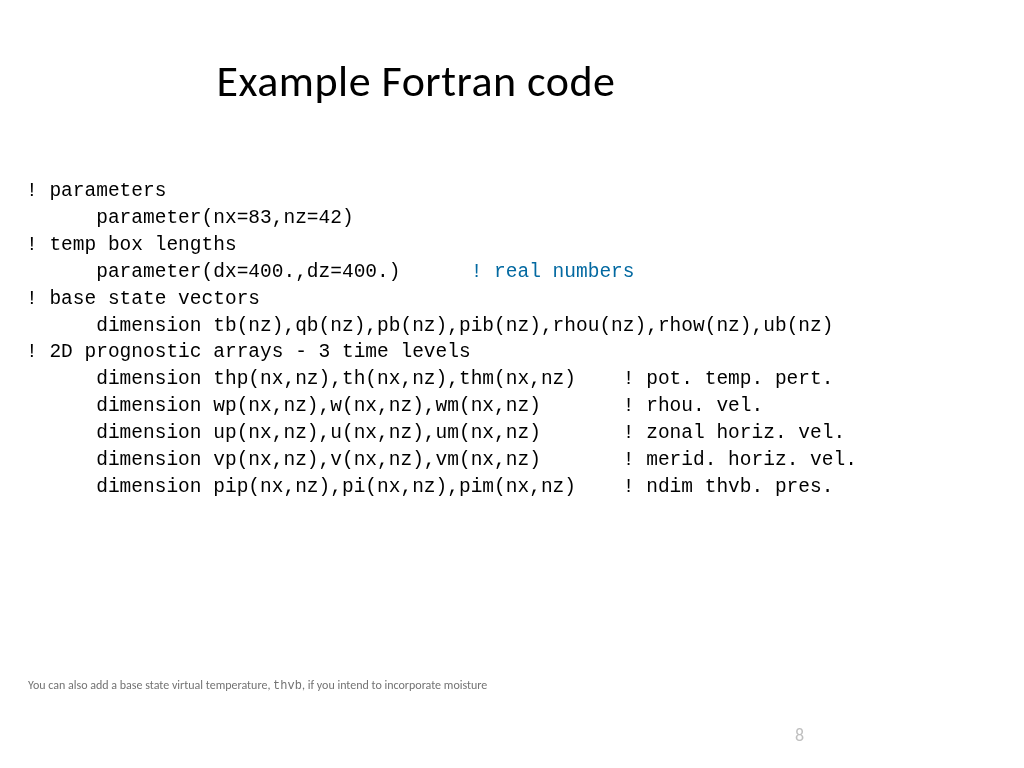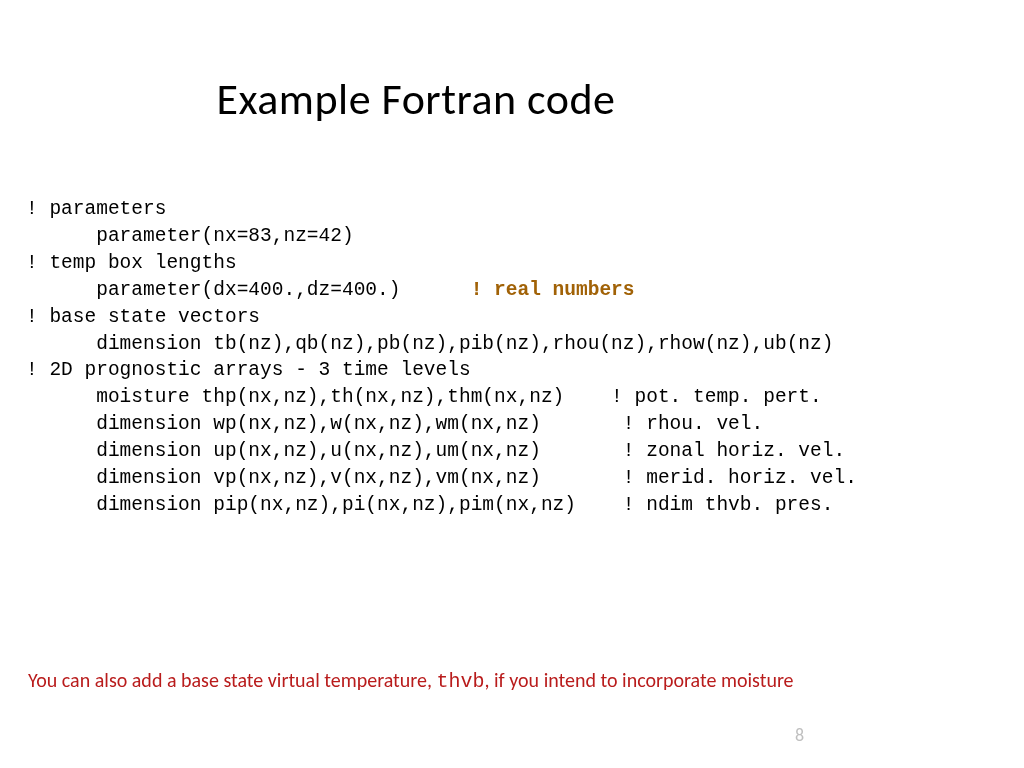--- a/index.html
+++ b/index.html
@@ -9,47 +9,47 @@
     background: #ffffff;
     font-family: Calibri, "Segoe UI", Arial, sans-serif;
     color: #000000;
     overflow: hidden;
     position: relative;
   }
   .slide {
     width: 832px;
     height: 768px;
     position: relative;
-    padding: 72px 30px 30px 30px;
+    padding: 54px 30px 30px 30px;
   }
   .title {
     text-align: center;
     font-size: 44px;
     font-weight: 400;
     color: #000000;
     margin-bottom: 70px;
     letter-spacing: 0.5px;
   }
   .code-block {
     font-family: "Courier New", Courier, monospace;
     font-size: 19.5px;
     line-height: 1.38;
     color: #000000;
     white-space: pre;
     margin-left: -4px;
   }
-  .red { color: #a16207; font-weight: bold; }
+  .red { color: #0369a1; }
   .bold { font-weight: normal; }
   .footer-note {
     position: absolute;
     bottom: 75px;
     left: 28px;
     right: 28px;
-    font-size: 20px;
-    color: #b91c1c;
+    font-size: 12px;
+    color: #737373;
   }
   .mono-inline {
     font-family: "Courier New", Courier, monospace;
   }
   .page-number {
     position: absolute;
     bottom: 22px;
     right: 28px;
     font-size: 18px;
     color: #bfbfbf;
@@ -62,21 +62,21 @@
 
   <h1 class="title">Example Fortran code</h1>
 
   <div class="code-block"><span>! parameters</span>
 <span>      parameter(nx=83,nz=42)</span>
 <span>! temp box lengths</span>
 <span>      parameter(dx=400.,dz=400.)      </span><span class="red">! real numbers</span>
 <span>! base state vectors</span>
 <span>      dimension tb(nz),qb(nz),pb(nz),pib(nz),rhou(nz),rhow(nz),</span><span class="bold">ub(nz)</span>
 <span>! 2D prognostic arrays - 3 time levels</span>
-<span>      moisture thp(nx,nz),th(nx,nz),thm(nx,nz)    ! pot. temp. pert.</span>
+<span>      dimension thp(nx,nz),th(nx,nz),thm(nx,nz)    ! pot. temp. pert.</span>
 <span>      dimension wp(nx,nz),w(nx,nz),wm(nx,nz)       ! rhou. vel.</span>
 <span>      dimension up(nx,nz),u(nx,nz),um(nx,nz)       ! zonal horiz. vel.</span>
 <span class="bold">      dimension vp(nx,nz),v(nx,nz),vm(nx,nz)</span><span>       ! merid. horiz. vel.</span>
 <span>      dimension pip(nx,nz),pi(nx,nz),pim(nx,nz)    ! ndim thvb. pres.</span></div>
 
   <div class="footer-note">
     <span>You can also add a base state virtual temperature, </span><span class="mono-inline">thvb</span><span>, if you intend to incorporate moisture</span>
   </div>
 
   <div class="page-number">8</div>

